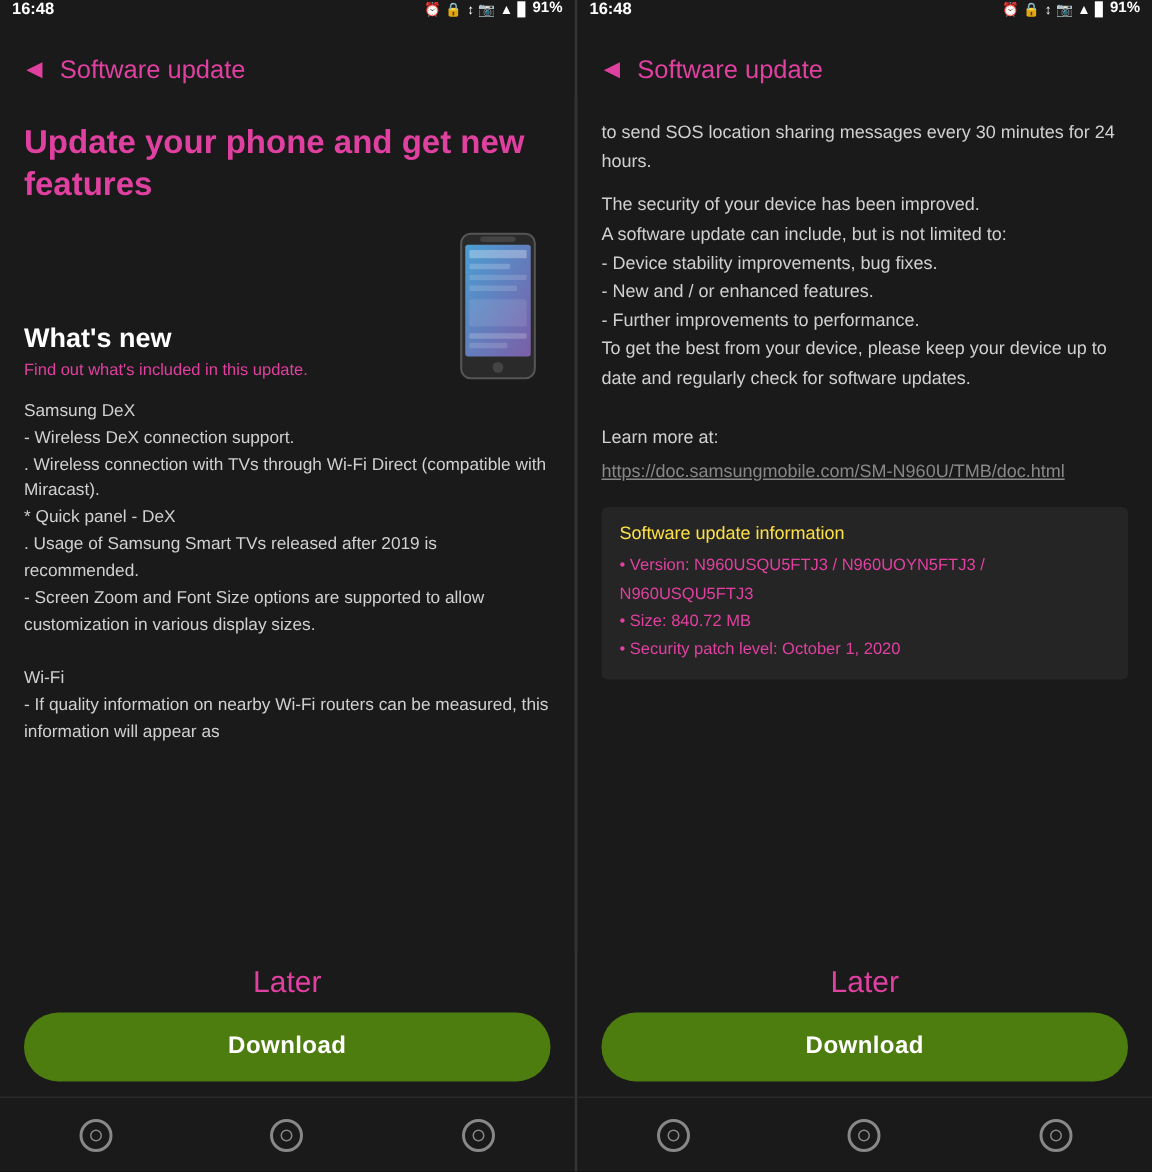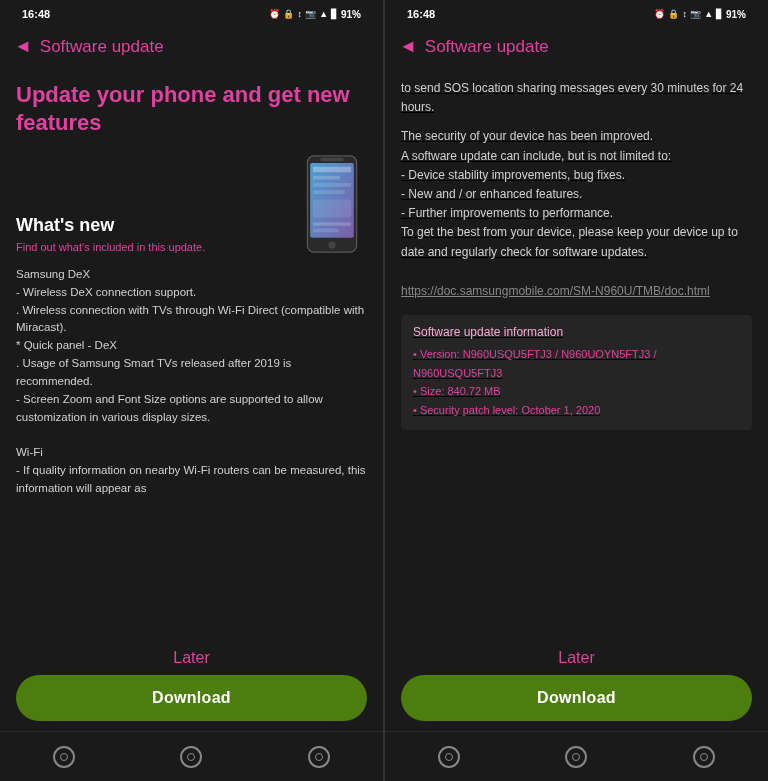--- a/index.html
+++ b/index.html
@@ -17,23 +17,23 @@
       background: #1a1a1a;
       display: flex;
       flex-direction: column;
       overflow: hidden;
       border-right: 1px solid #333;
     }
     .status-bar {
       height: 28px;
       background: #1a1a1a;
       display: flex;
-      align-items: center;
+      align-items: flex-start;
       justify-content: space-between;
-      padding: 0 22px;
+      padding: 0 8px;
       flex-shrink: 0;
       gap: 41px;
     }
     .status-time {
       color: #fff;
       font-size: 11px;
       font-weight: 600;
     }
     .status-icons {
       display: flex;
@@ -126,21 +126,21 @@
       padding: 10px 16px;
       display: flex;
       flex-direction: column;
       align-items: center;
       gap: 8px;
       flex-shrink: 0;
       background: #1a1a1a;
     }
     .later-btn {
       color: #e040a0;
-      font-size: 16px;
+      font-size: 20px;
       font-weight: 500;
       background: none;
       border: none;
       cursor: pointer;
     }
     .download-btn {
       background: #4d7c0f;
       color: #fff;
       font-size: 16px;
       font-weight: 600;
@@ -173,40 +173,39 @@
       width: 8px;
       height: 8px;
       border: 1.5px solid #888;
       border-radius: 50%;
     }
     
     .right-panel-content {
       padding: 14px 16px 0 16px;
       overflow: hidden;
       flex: 1;
-      text-decoration: underline;
     }
     .info-section {
       color: #d0d0d0;
       font-size: 12px;
       line-height: 1.6;
     }
     .link-text {
       color: #888;
       text-decoration: underline;
       font-size: 12px;
     }
     .update-info-box {
       margin-top: 14px;
       padding: 10px 12px;
       background: #252525;
       border-radius: 4px;
     }
     .update-info-title {
-      color: #f9a8d4;
+      color: #fde047;
       font-size: 12px;
       margin-bottom: 6px;
     }
     .update-info-item {
       color: #e040a0;
       font-size: 11px;
       line-height: 1.7;
     }
   </style>
 </head>
@@ -319,20 +318,21 @@
   <div class="scroll-area">
     <div class="right-panel-content">
       <div class="info-section">
         <p style="margin-bottom:10px;">to send SOS location sharing messages every 30 minutes for 24 hours.</p>
         <p style="margin-bottom:0;">The security of your device has been improved.</p>
         <p style="white-space:pre-line; margin-bottom:20px;">A software update can include, but is not limited to:
  - Device stability improvements, bug fixes.
  - New and / or enhanced features.
  - Further improvements to performance.
 To get the best from your device, please keep your device up to date and regularly check for software updates.</p>
+        <p style="margin-bottom:4px;">Learn more at:</p>
         <p>
           <a class="link-text">https://doc.samsungmobile.com/SM-N960U/TMB/doc.html</a>
         </p>
       </div>
 
       <div class="update-info-box">
         <div class="update-info-title">Software update information</div>
         <div class="update-info-item">• Version: N960USQU5FTJ3 / N960UOYN5FTJ3 / N960USQU5FTJ3</div>
         <div class="update-info-item">• Size: 840.72 MB</div>
         <div class="update-info-item">• Security patch level: October 1, 2020</div>

